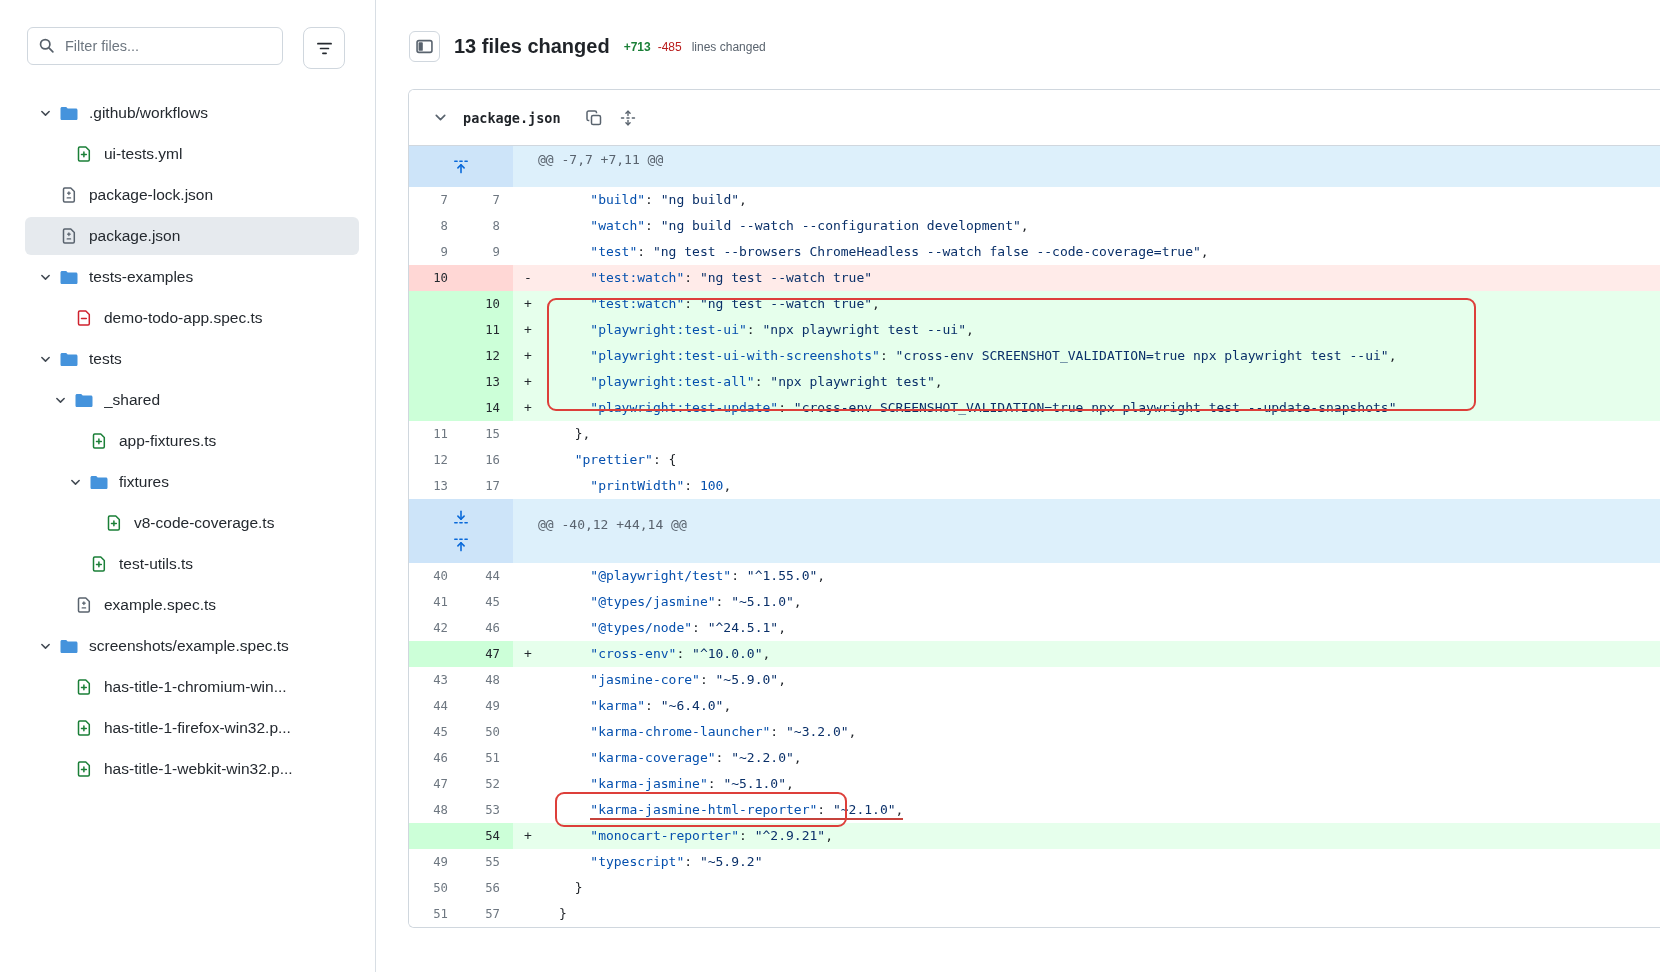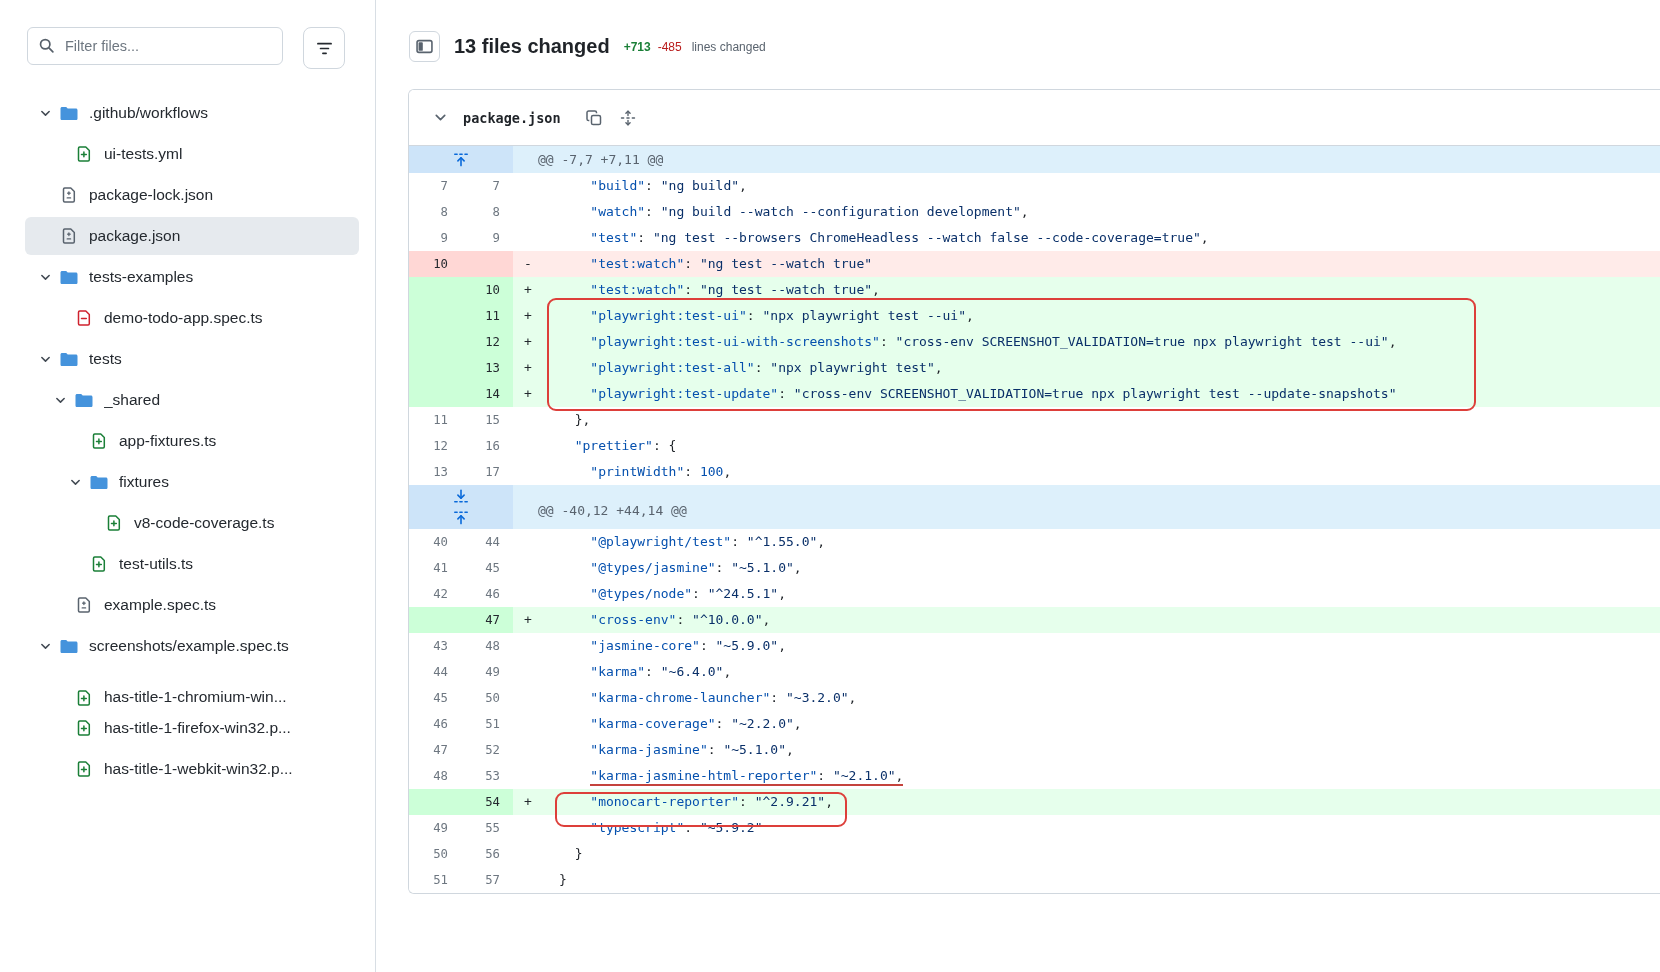--- a/index.html
+++ b/index.html
@@ -47,22 +47,22 @@
   .diff-table{position:relative;font-family:"DejaVu Sans Mono",monospace;font-size:13px;background:#fff}
   .drow{display:flex;height:26px;line-height:26px}
   .cell{overflow:hidden}
   .cell.num{width:52px;flex:none;text-align:right;padding-right:13px;font-size:12.3px;color:#6e7781;cursor:pointer}
   .cell.sign{width:34px;flex:none;padding-left:11px;color:#24292f}
   .cell.code{flex:1;white-space:pre;padding-left:12px;color:#1f2328}
   .drow.add .num{background:#ccffd8;color:#24292f}
   .drow.add .sign,.drow.add .code{background:#e6ffec}
   .drow.del .num{background:#ffd7d5;color:#24292f}
   .drow.del .sign,.drow.del .code{background:#ffebe9}
-  .drow.hunk{background:#ddf0fb;height:27px;line-height:27px}
-  .drow.hunk.double{height:44px;line-height:52px}
+  .drow.hunk{background:#ddf0fb;height:41px;line-height:27px}
+  .drow.hunk.double{height:64px;line-height:52px}
   .hunk-gutter{width:104px;flex:none;background:#cde4f9;display:flex;flex-direction:column;
     align-items:center;justify-content:space-evenly}
   .expand-btn{border:none;background:none;cursor:pointer;padding:0;height:22px;
     display:flex;align-items:center;justify-content:center;line-height:0}
   .hunk-text{padding-left:25px;color:#59636e}
 
   .tok-key{color:#0550ae}
   .tok-str{color:#0a3069}
   .tok-num{color:#0550ae}
   .drow.underline .code-text{border-bottom:2px solid #c5433c;padding-bottom:1px}
@@ -243,21 +243,21 @@
             <path d="M3.5 5.5 8 10l4.5-4.5" fill="none" stroke="#424a53" stroke-width="1.9" stroke-linecap="round" stroke-linejoin="round"></path>
           </svg>
         </span>
         <span class="ticon">
           <svg width="18" height="15" viewBox="0 0 17 15">
             <path fill="#4593dc" d="M1.6 1h4.1l1.5 1.6h8.2c.9 0 1.6.7 1.6 1.6v8.2c0 .9-.7 1.6-1.6 1.6H1.6C.7 14 0 13.3 0 12.4V2.6C0 1.7.7 1 1.6 1z"></path>
           </svg>
         </span>
         <span class="tlabel">screenshots/example.spec.ts</span>
       </div>
-      <div class="tree-row" style="padding-left: 23px; align-items: flex-end;">
+      <div class="tree-row" style="padding-left: 23px;">
         <span class="ticon"></span>
         <span class="ticon">
           <svg width="14" height="16" viewBox="0 0 13 16">
             <path d="M2.2 1h6.1L11.8 4.6v9.2c0 .66-.54 1.2-1.2 1.2H2.2c-.66 0-1.2-.54-1.2-1.2V2.2C1 1.54 1.54 1 2.2 1z" fill="none" stroke="#1a7f37" stroke-width="1.5" stroke-linejoin="round"></path>
             <path d="M6.4 6v4.8M4 8.4h4.8" stroke="#1a7f37" stroke-width="1.5" stroke-linecap="round"></path>
           </svg>
         </span>
         <span class="tlabel">has-title-1-chromium-win...</span>
       </div>
       <div class="tree-row" style="padding-left: 23px;">

